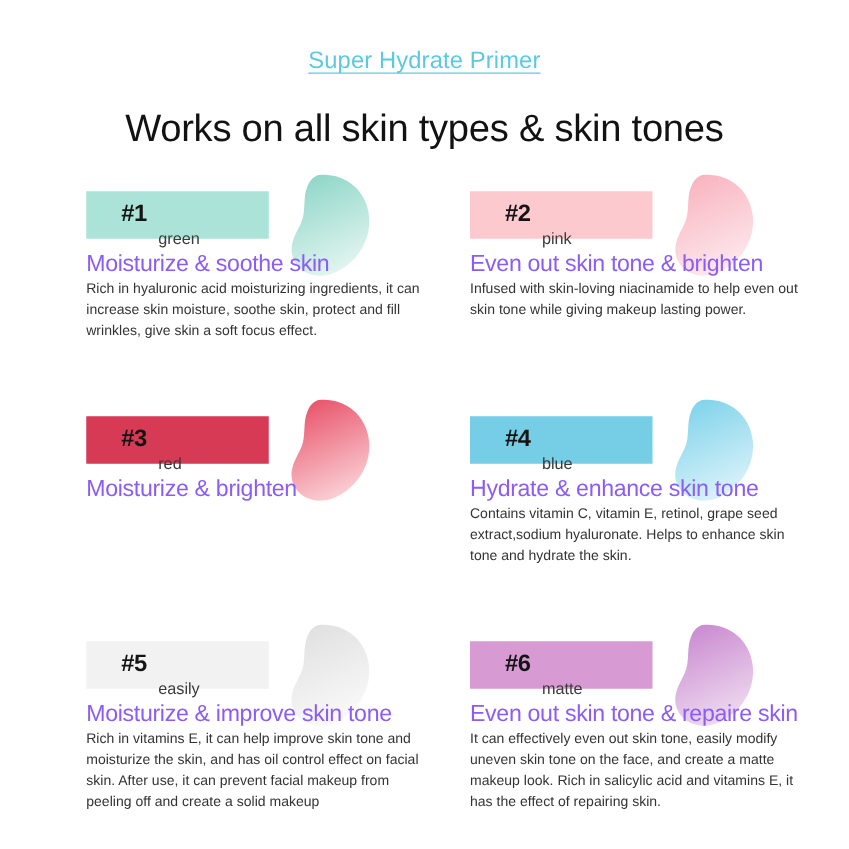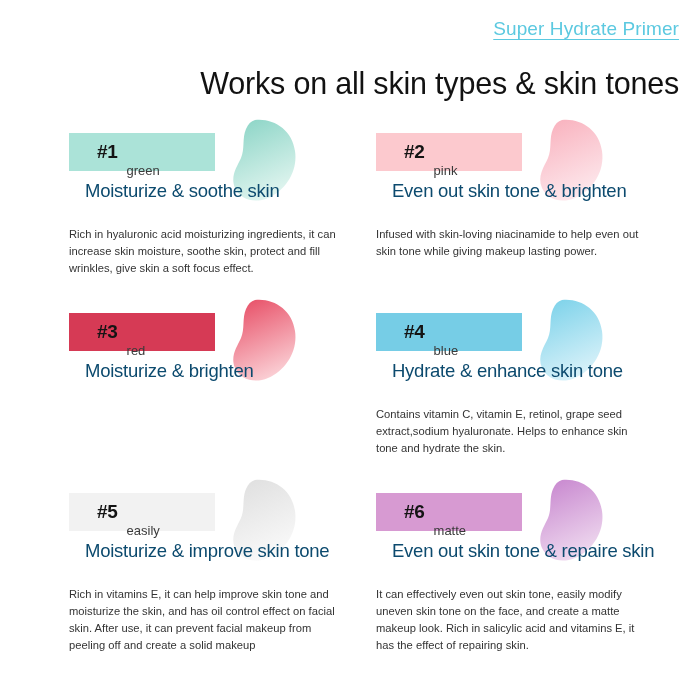--- a/index.html
+++ b/index.html
@@ -17,22 +17,22 @@
   .page {
     position: relative;
     width: 679px;
     height: 679px;
     box-sizing: border-box;
     padding: 0;
   }
 
   
   .header {
-    text-align: right;
-    padding-top: 18px;
+    text-align: center;
+    padding-top: 38px;
   }
   .subtitle {
     font-size: 19px;
     color: #5cc9e0;
     letter-spacing: 0.1px;
     text-decoration: underline;
     text-underline-offset: 4px;
     display: inline-block;
     font-weight: 400;
   }
@@ -95,32 +95,32 @@
     font-size: 13px;
     font-weight: 400;
     color: #3a3a3a;
     margin-left: 9px;
     margin-top: 37px;
   }
 
   
   .benefit {
     position: absolute;
-    left: 16px;
+    left: 0;
     top: 62px;
     font-size: 18.5px;
     font-weight: 400;
-    color: #0c4a6e;
+    color: #8b5cf6;
     letter-spacing: -0.25px;
     white-space: nowrap;
   }
   .desc {
     position: absolute;
     left: 0;
-    top: 108px;
+    top: 85px;
     width: 272px;
     font-size: 11.2px;
     line-height: 1.52;
     color: #333333;
     letter-spacing: 0.02px;
   }
 </style>
 </head>
 <body>
 

